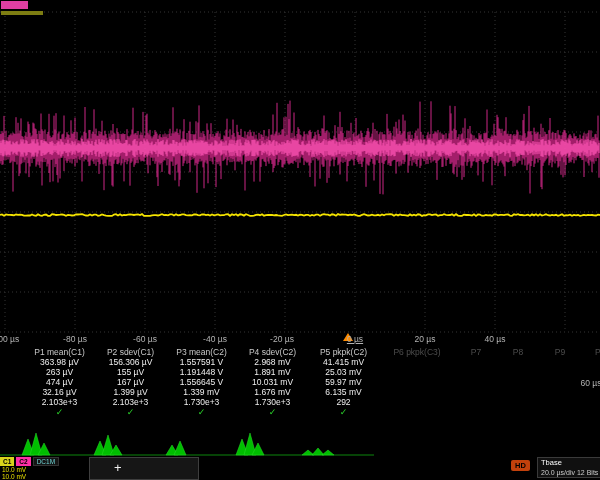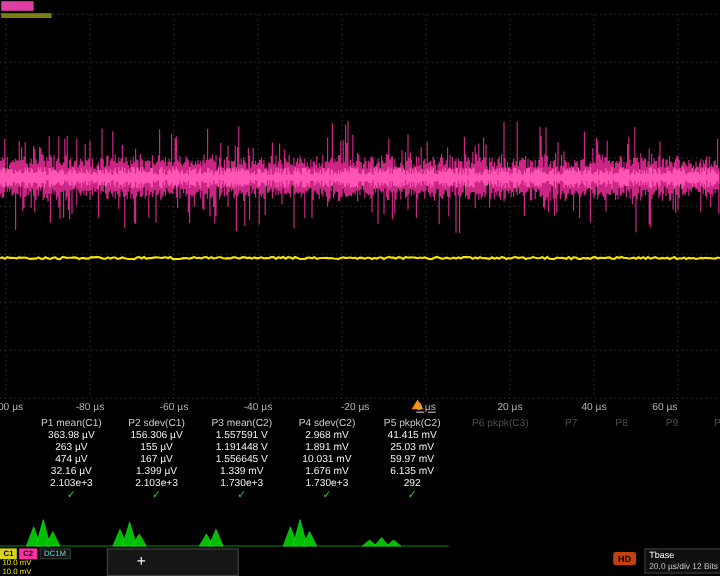--- a/index.html
+++ b/index.html
@@ -59,25 +59,25 @@
     </svg>
 
   <div class="chip-magenta"></div>
   <div class="olive-bar"></div>
 
   <div class="time-axis" id="time-axis">
       <span style="left: 5px;">-100 µs</span>
       <span style="left: 75px;">-80 µs</span>
       <span style="left: 145px;">-60 µs</span>
       <span style="left: 215px;">-40 µs</span>
-      <span style="left: 296px; text-align: right;">-20 µs</span>
+      <span style="left: 282px; text-align: right;">-20 µs</span>
       <span style="left: 355px; text-decoration: underline;">0 µs</span>
       <span style="left: 425px;">20 µs</span>
       <span style="left: 495px;">40 µs</span>
-      <span style="left: 554px;">60 µs</span>
+      <span style="left: 591px; margin-top: 44px;">60 µs</span>
     </div>
 
   <div id="measure-table">
       <div class="mrow" style="grid-template-columns: 71px 71px 71px 71px 71px 76px 42px 42px 42px 43px;">
         <div class="mcell mh">P1 mean(C1)</div>
         <div class="mcell mh">P2 sdev(C1)</div>
         <div class="mcell mh">P3 mean(C2)</div>
         <div class="mcell mh">P4 sdev(C2)</div>
         <div class="mcell mh">P5 pkpk(C2)</div>
         <div class="mcell mh dim">P6 pkpk(C3)</div>

